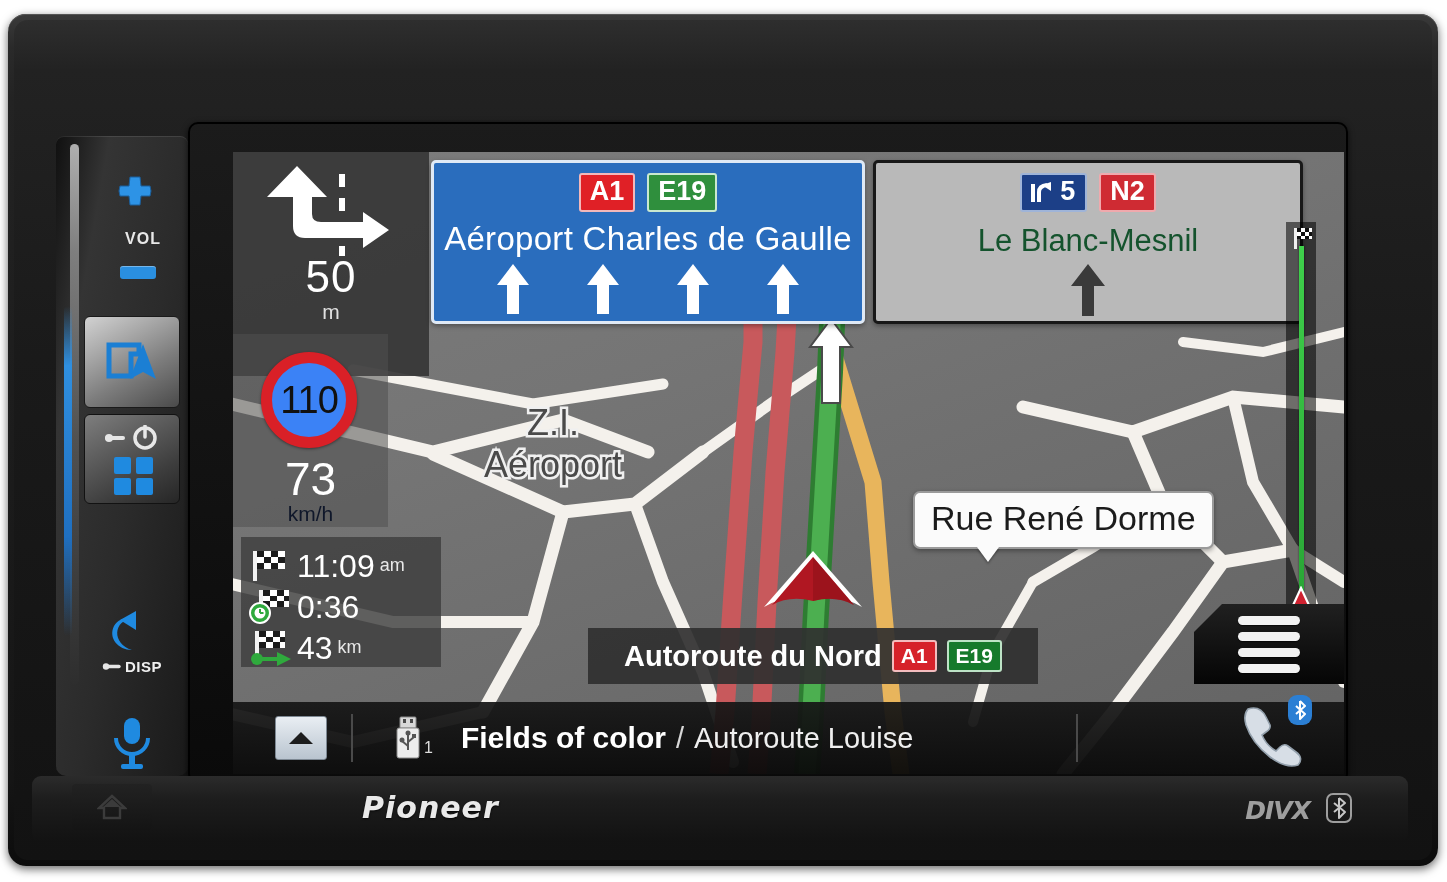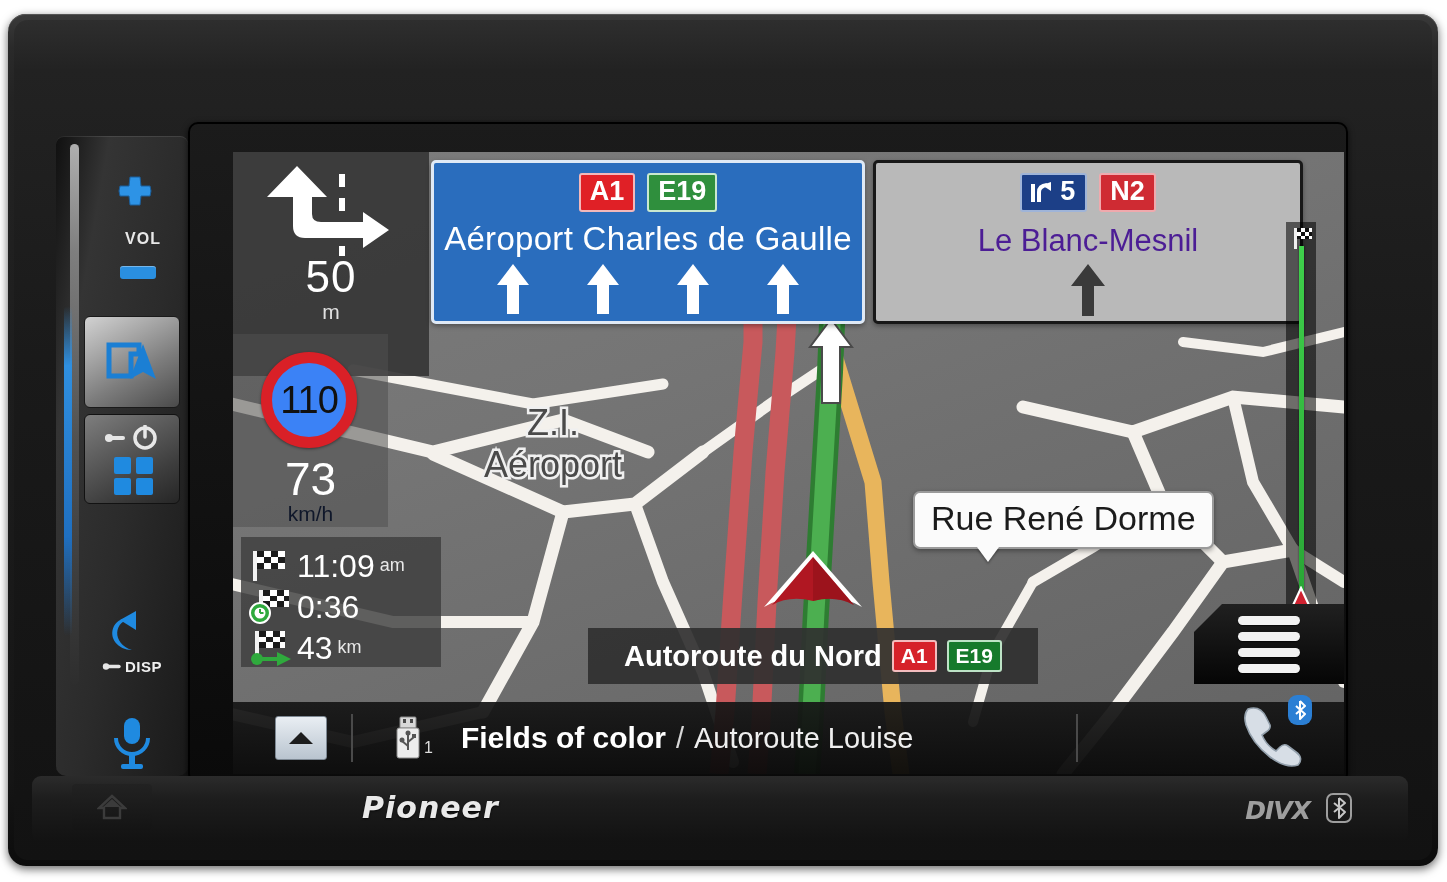--- a/index.html
+++ b/index.html
@@ -221,21 +221,21 @@
   .shield-n2 { background: #cf2b33; border: 2px solid #f0a9ad; }
   .shield-exit {
     background: #1c3f87; border: 2px solid #9fb4d8; color: #fff;
     display: flex; align-items: center; gap: 7px; padding: 1px 10px 3px 7px;
   }
   #sign-primary-text {
     text-align: center; color: #fff; font-size: 33px; font-weight: 400;
     margin-top: 8px; letter-spacing: .3px;
   }
   #sign-secondary-text {
-    text-align: center; color: #4c1d95; font-size: 31px; font-weight: 400;
+    text-align: center; color: #14532d; font-size: 31px; font-weight: 400;
     margin-top: 11px;
   }
   #lane-arrows {
     display: flex; justify-content: space-around; padding: 5px 34px 0;
   }
   #secondary-arrow { display: flex; justify-content: center; padding-top: 4px; }
 
   
   #street-callout {
     position: absolute; left: 680px; top: 339px;

